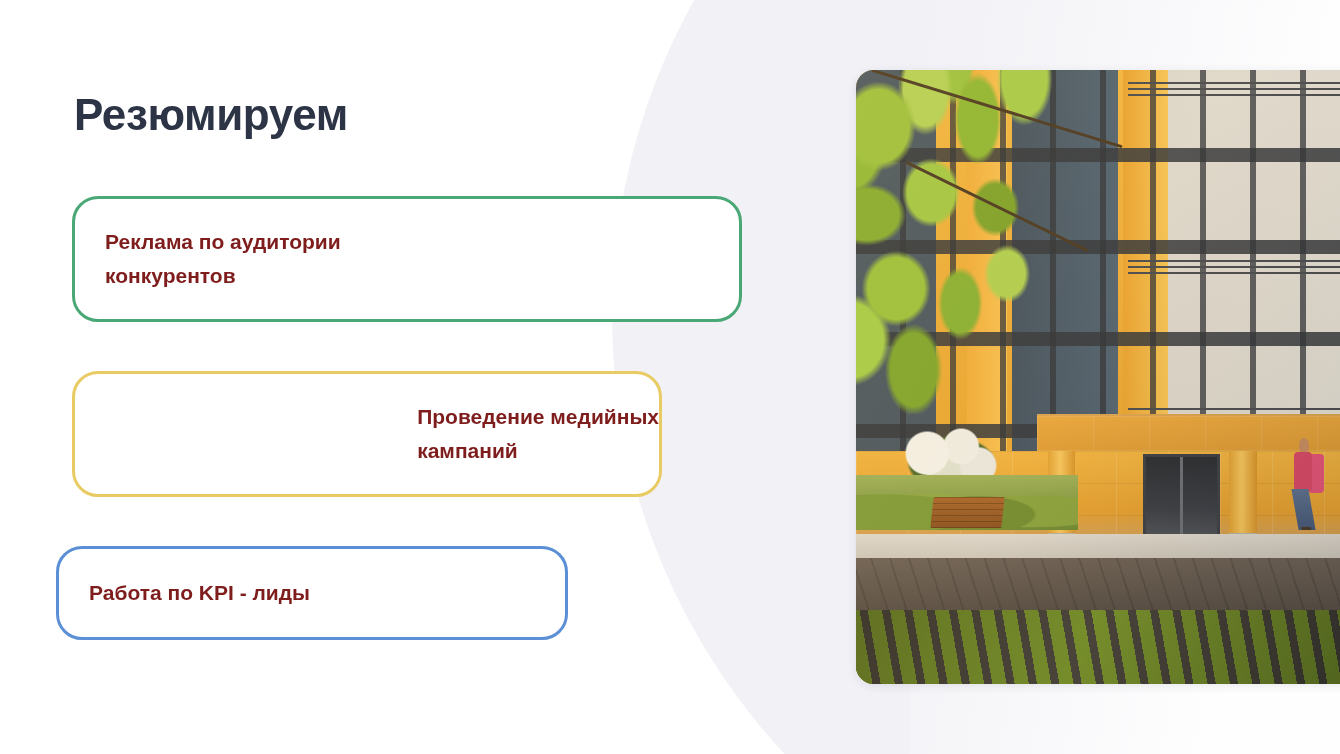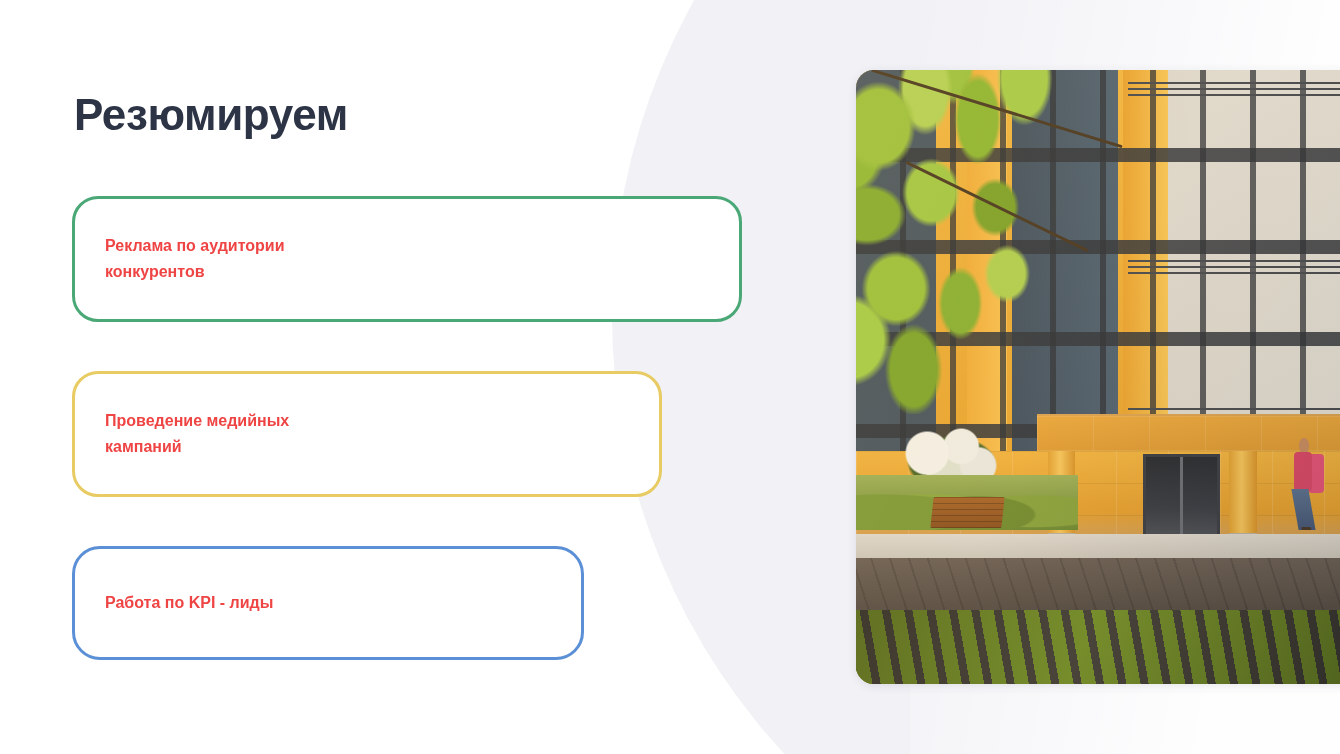--- a/index.html
+++ b/index.html
@@ -62,49 +62,48 @@
     position: absolute;
     box-sizing: border-box;
     background: #ffffff;
     border-style: solid;
     border-width: 3px;
     border-radius: 26px;
     display: flex;
     align-items: center;
   }
   .card-text {
-    font-size: 16px;
+    font-size: 21px;
     font-weight: bold;
     line-height: 1.62;
-    color: #ef4444;
+    color: #7f1d1d;
     padding: 0 0 0 30px;
     white-space: pre-line;
   }
 
   .card-1 {
     left: 72px;
     top: 196px;
     width: 670px;
     height: 126px;
     border-color: #4aa877;
   }
   .card-2 {
     left: 72px;
     top: 371px;
     width: 590px;
     height: 126px;
     border-color: #e8cb63;
   }
   .card-3 {
-    left: 72px;
+    left: 56px;
     top: 546px;
     width: 512px;
-    height: 114px;
+    height: 94px;
     border-color: #5b8fd6;
-    border-radius: 28px;
   }
 
   
   .photo {
     position: absolute;
     left: 856px;
     top: 70px;
     width: 504px;
     height: 614px;
     border-radius: 18px;
@@ -415,21 +414,21 @@
 
   <div class="content">
 
     <div class="page-title">Резюмируем</div>
 
     <div class="card card-1" style="border-color: rgb(74, 168, 119);">
       <div class="card-text">Реклама по аудитории
 конкурентов</div>
     </div>
 
-    <div class="card card-2" style="border-color: rgb(232, 203, 99);">
+    <div class="card card-2" style="border-color: rgb(232, 203, 99); justify-content: flex-end;">
       <div class="card-text">Проведение медийных
 кампаний</div>
     </div>
 
     <div class="card card-3" style="border-color: rgb(91, 143, 214);">
       <div class="card-text">Работа по KPI - лиды</div>
     </div>
 
   </div>
 

